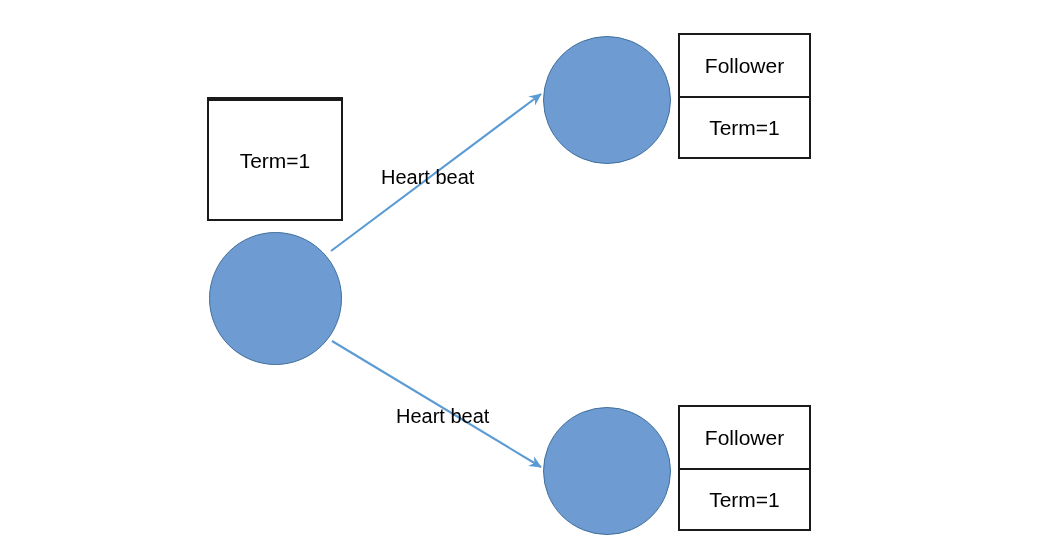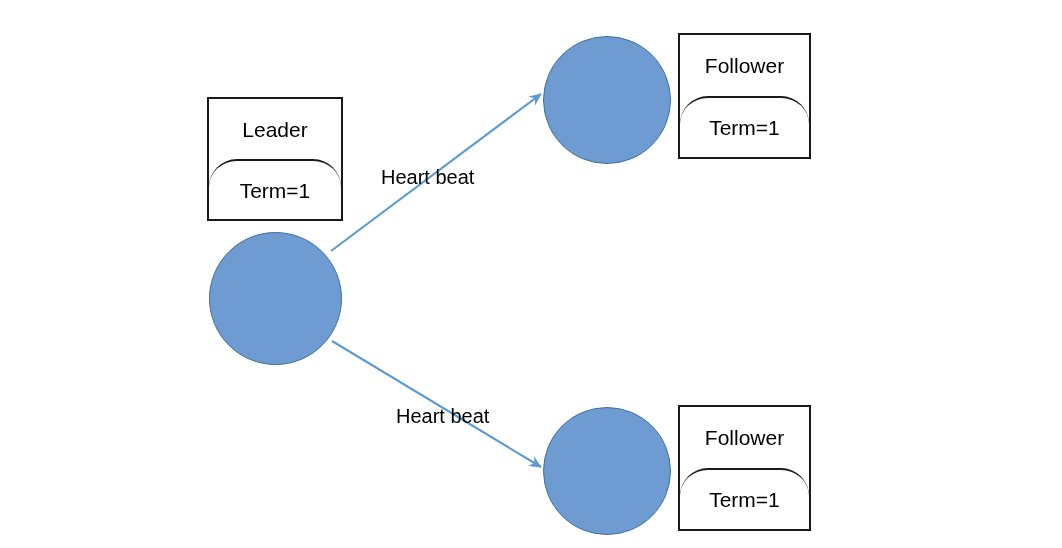--- a/index.html
+++ b/index.html
@@ -43,21 +43,20 @@
   .info-row {
     flex: 1 1 50%;
     display: flex;
     align-items: center;
     justify-content: center;
     box-sizing: border-box;
     color: #000000;
     font-size: 21px;
     line-height: 1;
     white-space: nowrap;
-    border-radius: 28px;
   }
   .info-row.divider-top {
     border-top: 2.2px solid #1a1a1a;
   }
   .edge-label {
     position: absolute;
     color: #000000;
     font-size: 20px;
     line-height: 1;
     white-space: nowrap;
@@ -76,21 +75,20 @@
         <path d="M 0.6 0.3 L 13 6 L 0.6 11.7 L 4.6 6 Z" fill="#5b9bd5"></path>
       </marker>
     </defs>
 
     <line class="edge-line" id="edge-line-0" stroke="#5b9bd5" stroke-width="2.1" marker-end="url(#arrow-open)" x1="331" y1="251" x2="541" y2="94"></line>
 
     <line class="edge-line" id="edge-line-1" stroke="#5b9bd5" stroke-width="2.1" marker-end="url(#arrow-open)" x1="332" y1="341" x2="541" y2="467"></line>
   </svg>
 
   <div class="info-box" id="box-leader" style="left: 207px; top: 97px; width: 136px; height: 124px; background: rgb(255, 255, 255); border-color: rgb(26, 26, 26);">
-    <div class="info-row">Leader</div>
     <div class="info-row divider-top">Term=1</div>
   </div>
   <div class="node-circle" id="circle-leader" style="left: 209px; top: 232px; width: 133px; height: 133px; background: rgb(110, 155, 209); border-color: rgb(65, 113, 156);"></div>
 
   <div class="node-circle" id="circle-follower-top" style="left: 543px; top: 36px; width: 128px; height: 128px; background: rgb(110, 155, 209); border-color: rgb(65, 113, 156);"></div>
   <div class="info-box" id="box-follower-top" style="left: 678px; top: 33px; width: 133px; height: 126px; background: rgb(255, 255, 255); border-color: rgb(26, 26, 26);">
     <div class="info-row">Follower</div>
     <div class="info-row divider-top">Term=1</div>
   </div>
 

